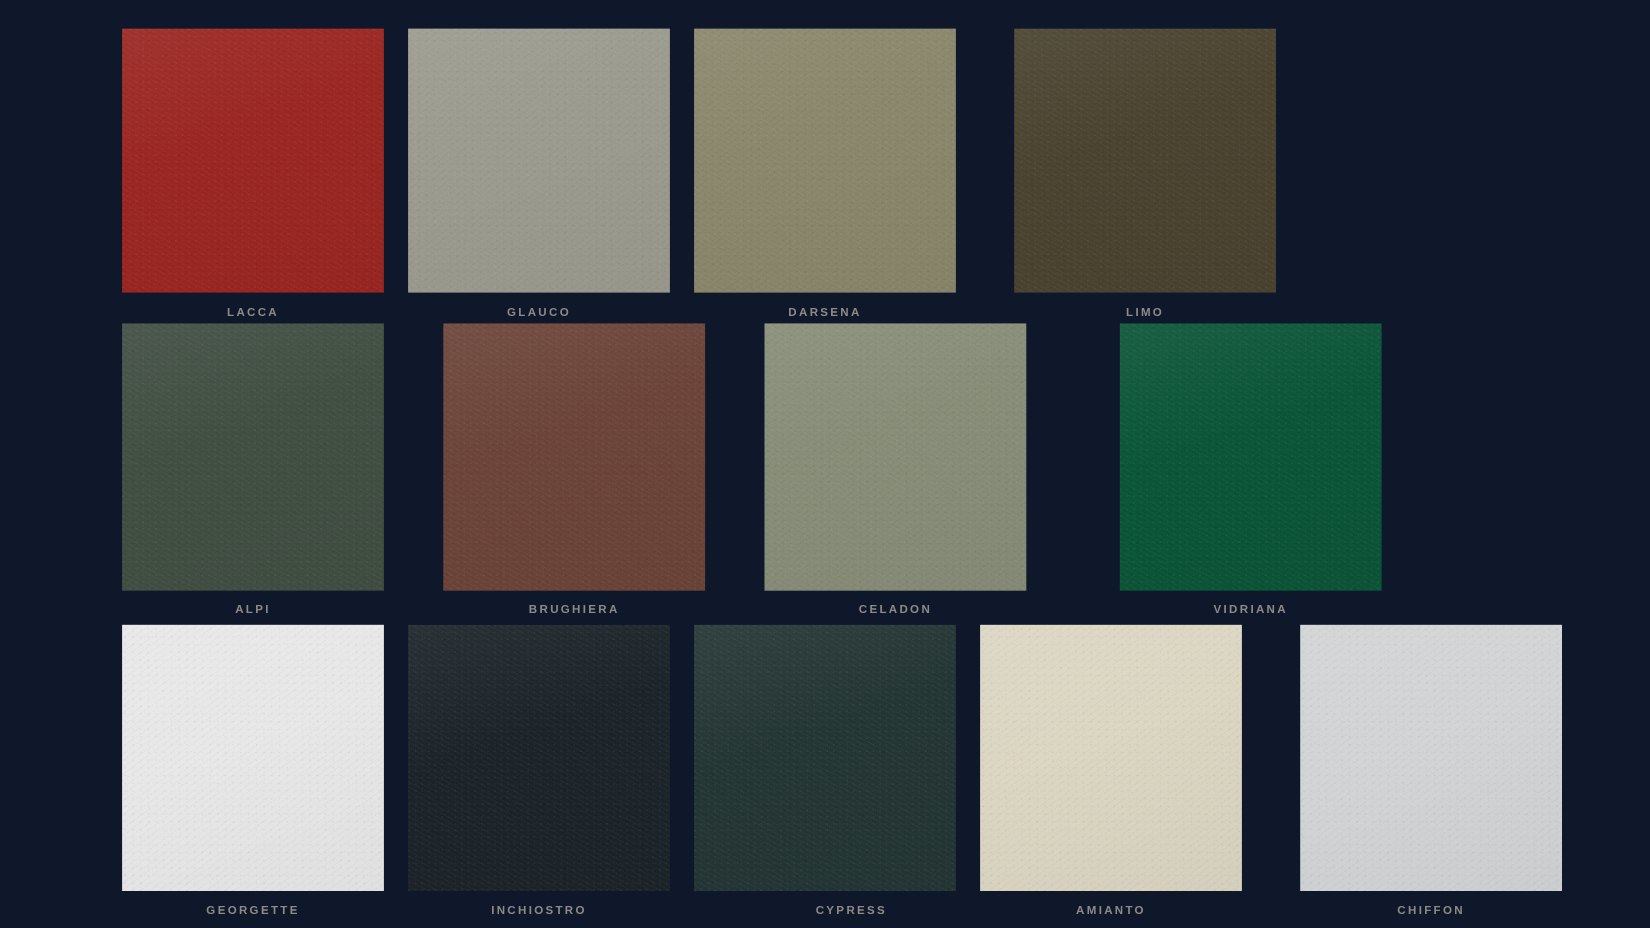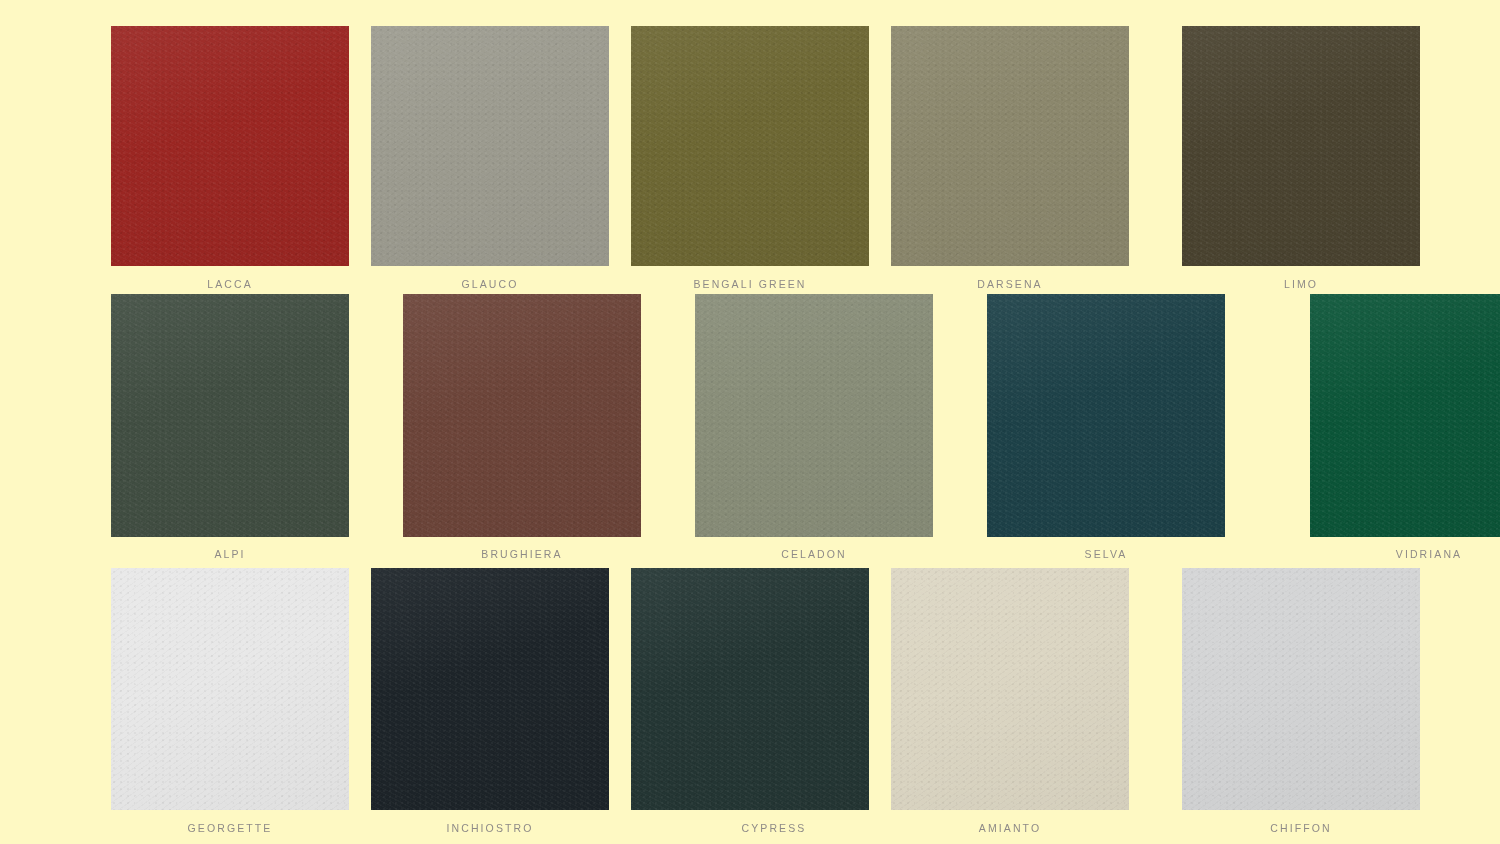--- a/index.html
+++ b/index.html
@@ -89,48 +89,40 @@
     text-align: center;
     white-space: nowrap;
     font-family: "Liberation Sans", sans-serif;
   }
   .row-2 .swatch-label { margin-top: 11px; }
   .row-3 .swatch-label { margin-top: 12px; }
 </style>
 </head>
 <body>
 
-<div id="swatch-grid" style="background: #fef9c3;">
+<div id="swatch-grid" style="background: #0f172a; font-weight: bold;">
 
   <div class="swatch-row row-1">
     <div class="swatch-cell">
       <div class="swatch-chip" style="background-color: rgb(155, 38, 34);">
         <div class="grain"></div>
         <div class="grain2"></div>
         <div class="sheen"></div>
       </div>
       <div class="swatch-label" style="color: rgb(142, 138, 135);">LACCA</div>
     </div>
     <div class="swatch-cell">
       <div class="swatch-chip" style="background-color: rgb(156, 155, 143);">
         <div class="grain"></div>
         <div class="grain2"></div>
         <div class="sheen"></div>
       </div>
       <div class="swatch-label" style="color: rgb(142, 138, 135);">GLAUCO</div>
     </div>
     <div class="swatch-cell">
-      <div class="swatch-chip" style="background-color: rgb(109, 103, 51);">
-        <div class="grain"></div>
-        <div class="grain2"></div>
-        <div class="sheen"></div>
-      </div>
-      <div class="swatch-label" style="color: rgb(142, 138, 135);">BENGALI GREEN</div>
-    </div>
-    <div class="swatch-cell">
       <div class="swatch-chip" style="background-color: rgb(139, 135, 108);">
         <div class="grain"></div>
         <div class="grain2"></div>
         <div class="sheen"></div>
       </div>
       <div class="swatch-label" style="color: rgb(142, 138, 135);">DARSENA</div>
     </div>
     <div class="swatch-cell">
       <div class="swatch-chip" style="background-color: rgb(74, 67, 48);">
         <div class="grain"></div>
@@ -160,28 +152,20 @@
     </div>
     <div class="swatch-cell">
       <div class="swatch-chip" style="background-color: rgb(136, 141, 120);">
         <div class="grain"></div>
         <div class="grain2"></div>
         <div class="sheen"></div>
       </div>
       <div class="swatch-label" style="color: rgb(142, 138, 135);">CELADON</div>
     </div>
     <div class="swatch-cell">
-      <div class="swatch-chip" style="background-color: rgb(29, 65, 72);">
-        <div class="grain"></div>
-        <div class="grain2"></div>
-        <div class="sheen"></div>
-      </div>
-      <div class="swatch-label" style="color: rgb(142, 138, 135);">SELVA</div>
-    </div>
-    <div class="swatch-cell">
       <div class="swatch-chip" style="background-color: rgb(11, 85, 56);">
         <div class="grain"></div>
         <div class="grain2"></div>
         <div class="sheen"></div>
       </div>
       <div class="swatch-label" style="color: rgb(142, 138, 135);">VIDRIANA</div>
     </div>
   </div>
 
   <div class="swatch-row row-3">

